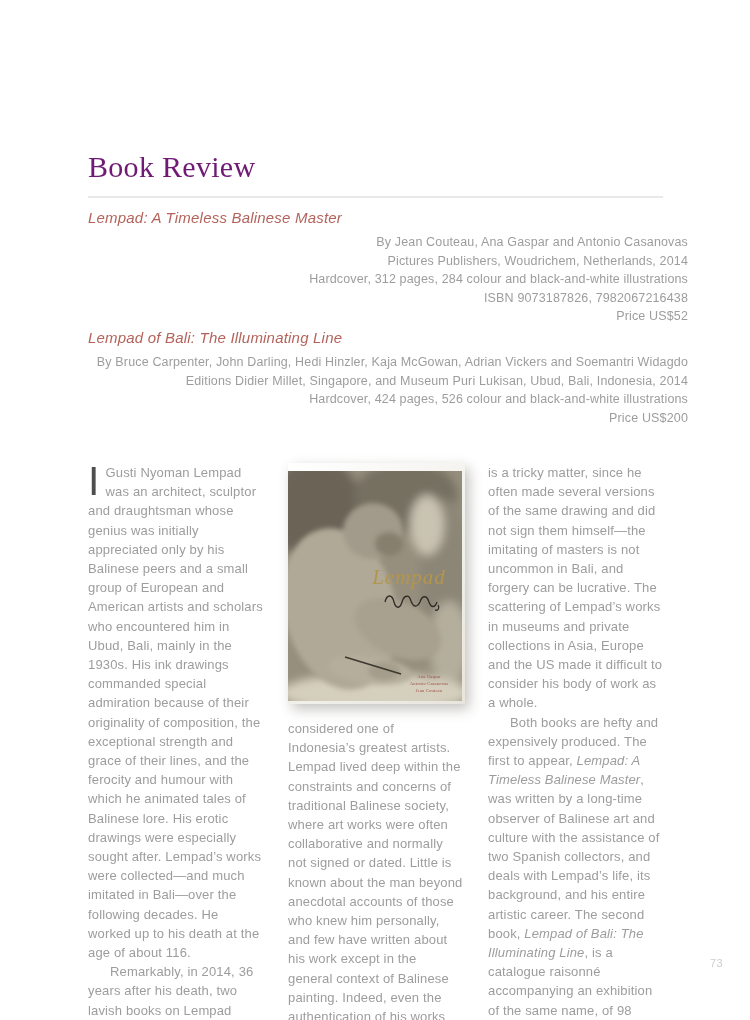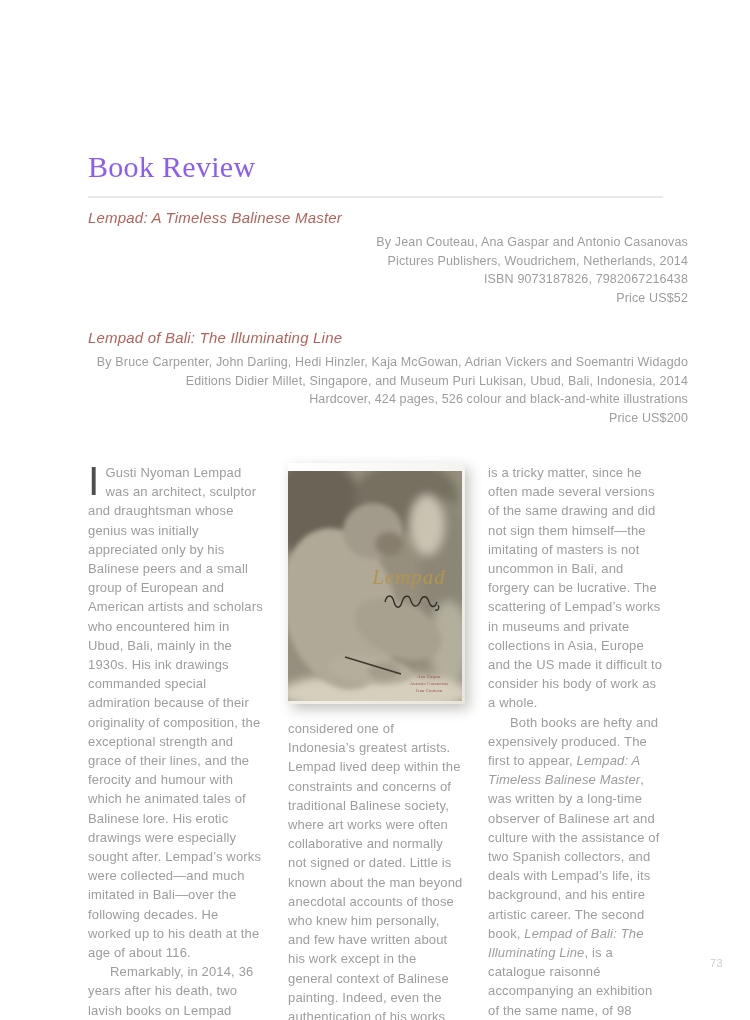--- a/index.html
+++ b/index.html
@@ -3,21 +3,21 @@
 <meta charset="utf-8">
 <style>
   html,body { margin:0; padding:0; background:#ffffff; }
   .page {
     position:relative; width:750px; height:1020px; background:#ffffff;
     font-family:"Liberation Sans", sans-serif; overflow:hidden;
   }
   .page-title {
     position:absolute; left:88px; top:150px;
     font-family:"Liberation Serif", serif; font-weight:400;
-    font-size:30px; color:#8b5cf6; letter-spacing:0.3px;
+    font-size:30px; color:#701a75; letter-spacing:0.3px;
   }
   .title-rule {
     position:absolute; left:88px; top:196px; width:575px; height:2px;
     background:#e9e9e9;
   }
   .book-entry { position:absolute; left:88px; width:600px; }
   .book-entry.first  { top:209px; }
   .book-entry.second { top:329px; }
   .book-title {
     font-size:15px; font-style:italic; color:#b4635a;
@@ -55,20 +55,21 @@
 
 <div class="page">
 
   <div class="page-title">Book Review</div>
   <div class="title-rule"></div>
 
   <div class="book-entry first">
     <div class="book-title">Lempad: A Timeless Balinese Master</div>
     <div class="book-line">By Jean Couteau, Ana Gaspar and Antonio Casanovas</div>
     <div class="book-line">Pictures Publishers, Woudrichem, Netherlands, 2014</div>
+    <div class="book-line">Hardcover, 312 pages, 284 colour and black-and-white illustrations</div>
     <div class="book-line">ISBN 9073187826, 7982067216438</div>
     <div class="book-line">Price US$52</div>
   </div>
 
   <div class="book-entry second">
     <div class="book-title">Lempad of Bali: The Illuminating Line</div>
     <div class="book-line">By Bruce Carpenter, John Darling, Hedi Hinzler, Kaja McGowan, Adrian Vickers and Soemantri Widagdo</div>
     <div class="book-line">Editions Didier Millet, Singapore, and Museum Puri Lukisan, Ubud, Bali, Indonesia, 2014</div>
     <div class="book-line">Hardcover, 424 pages, 526 colour and black-and-white illustrations</div>
     <div class="book-line">Price US$200</div>

